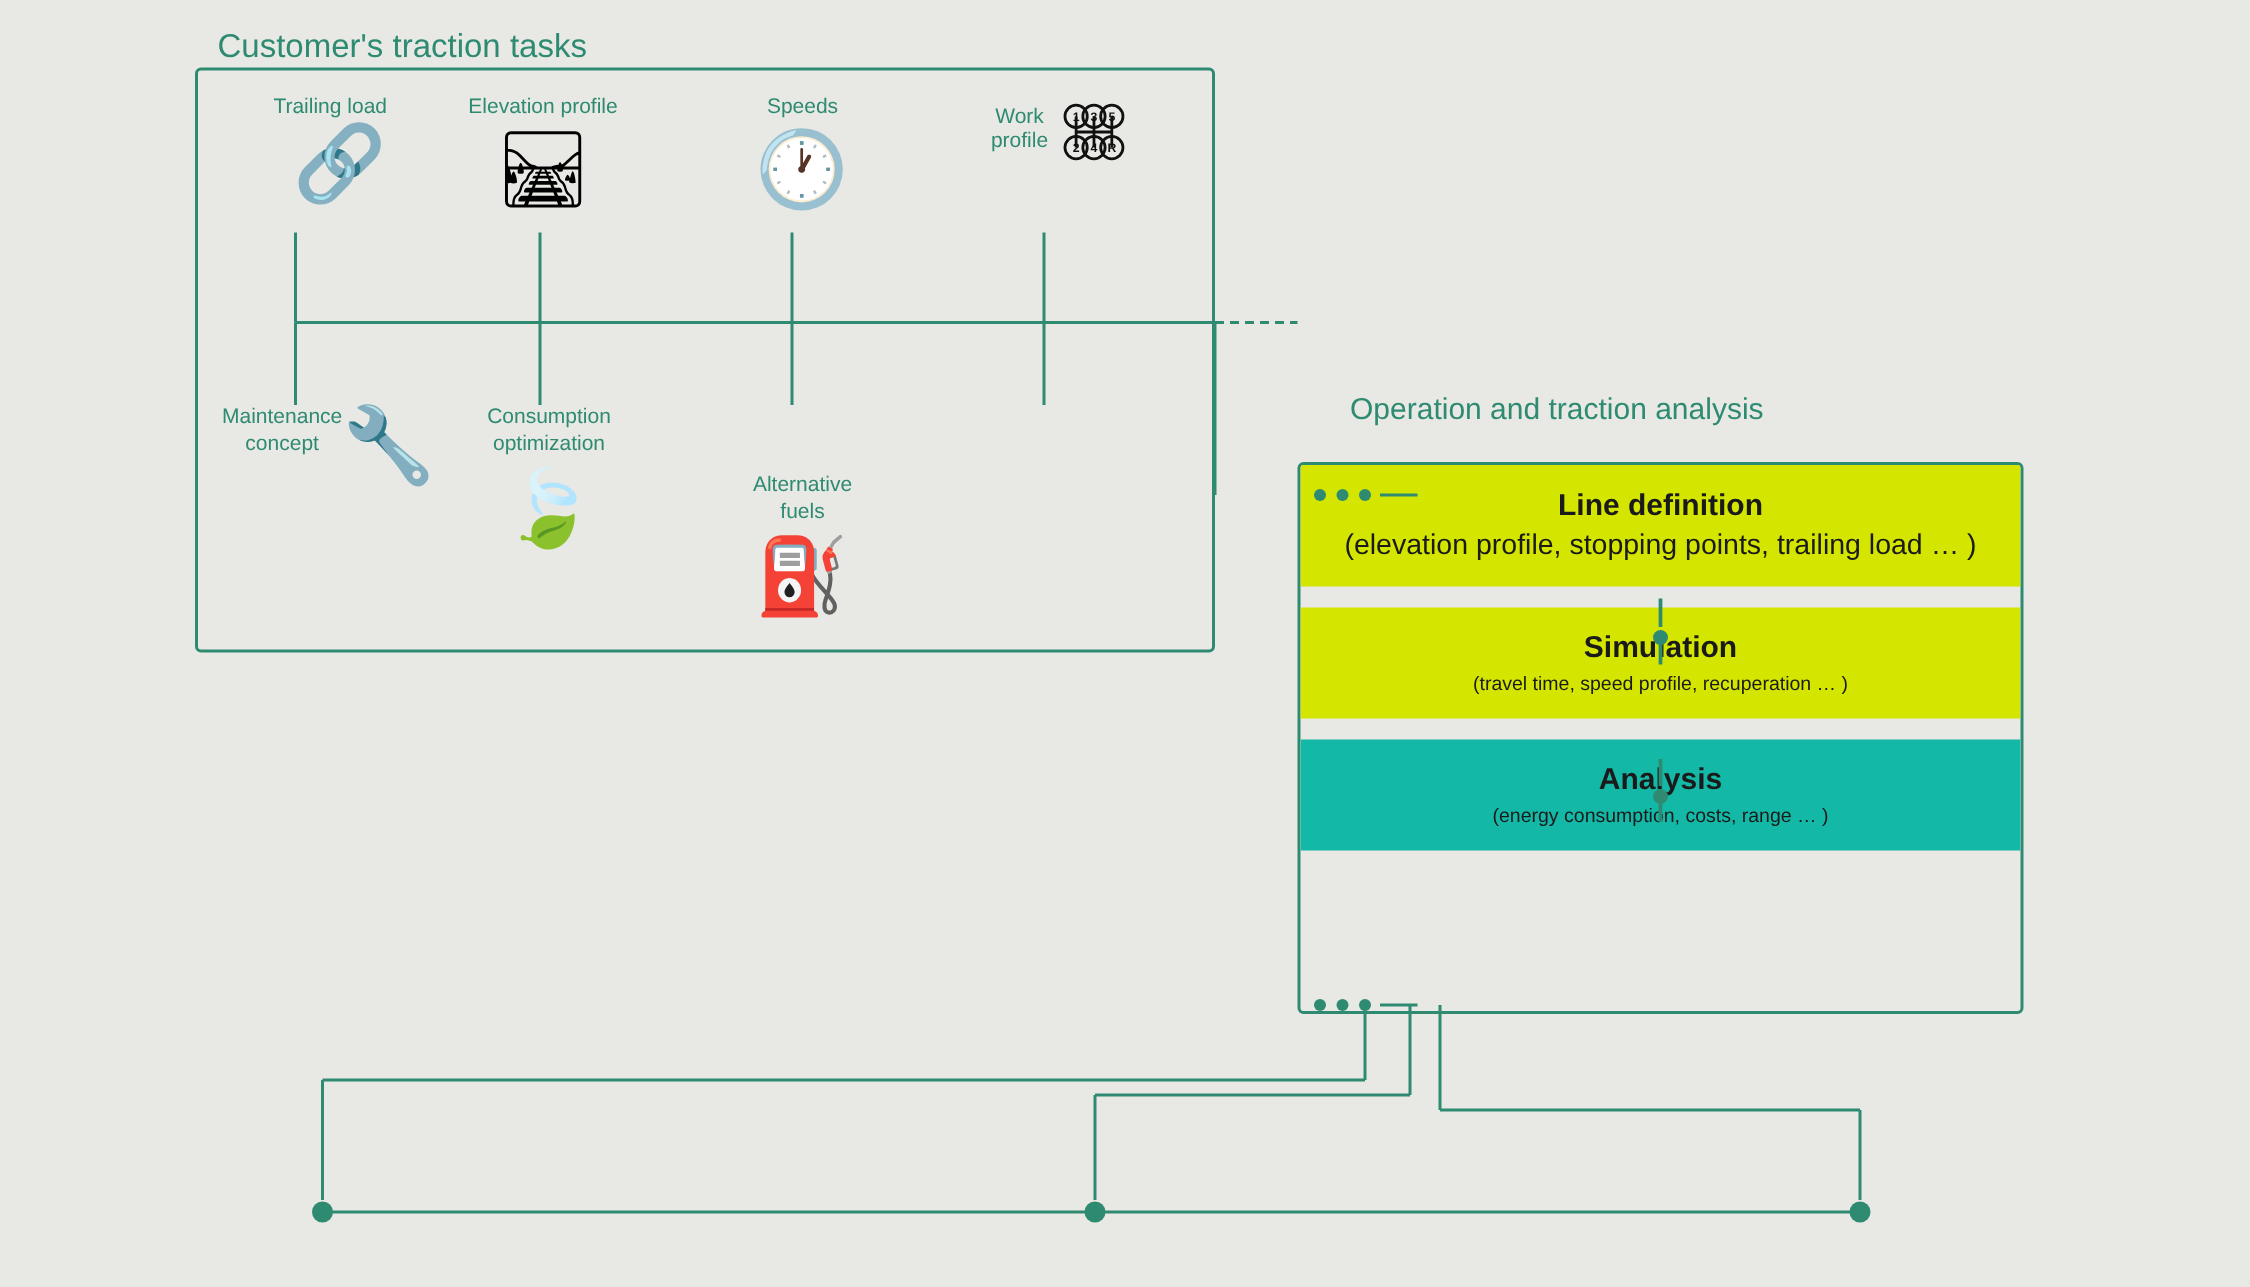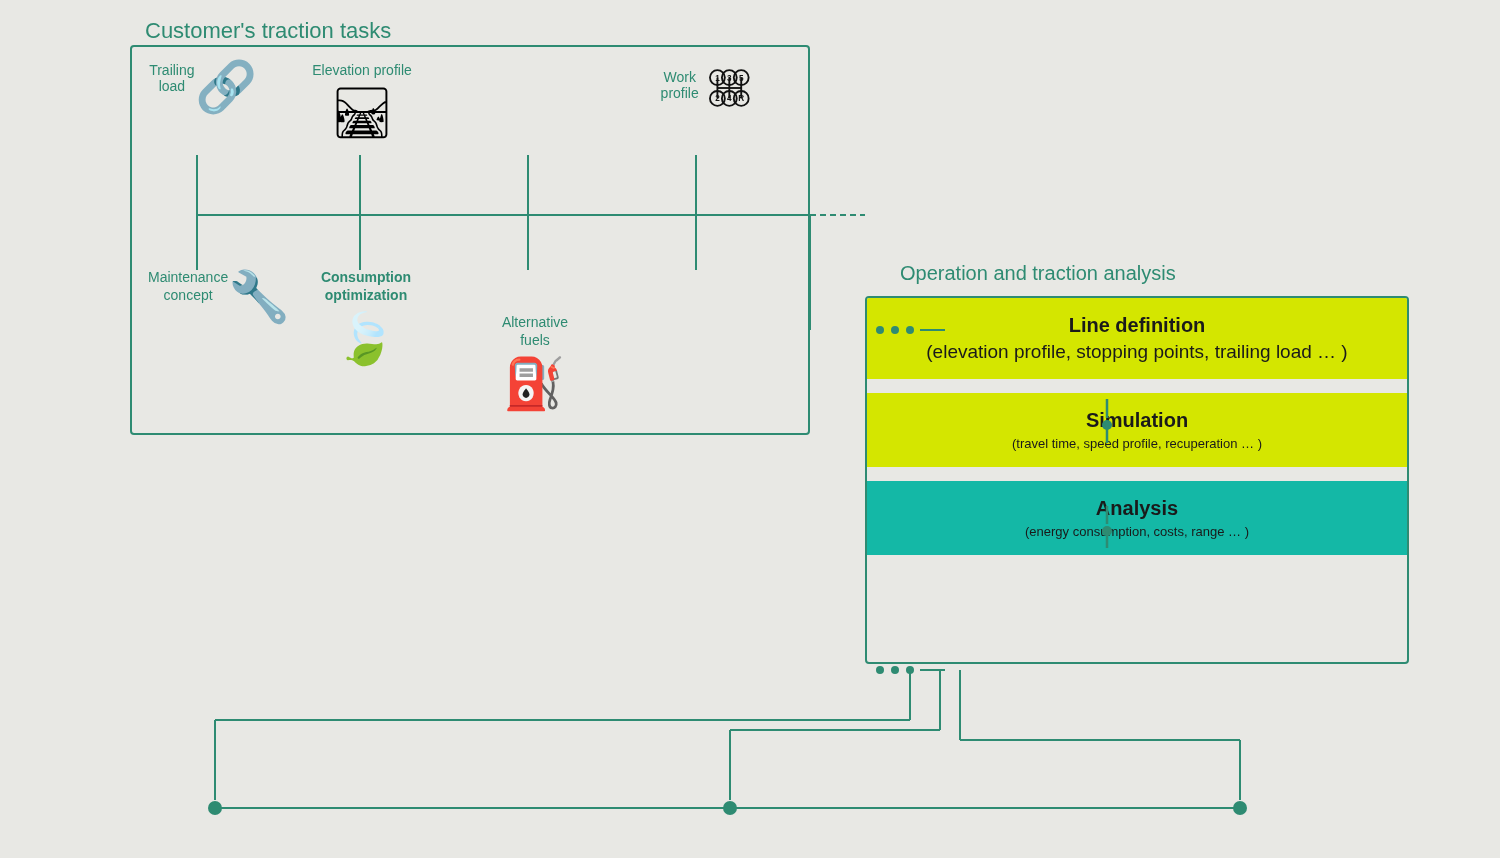--- a/index.html
+++ b/index.html
@@ -78,30 +78,34 @@
   </style>
 </head>
 <body>
 
 <div class="diagram-container">
 
   <div class="main-title">Customer's traction tasks</div>
 
   <div class="customer-box"></div>
 
-  <div class="item item-trailing" style="position:absolute; top:62px; left:148px; width:110px; align-items:flex-start; display:flex; flex-direction:row;">
+  <div class="item item-trailing" style="position:absolute; top:62px; left:148px; width:110px; align-items:flex-end; display:flex; flex-direction:column;">
     <div class="item-label" style="color:#2e8b72;font-size:14px;text-align:center;margin-bottom:6px;">Trailing load</div>
     <div class="item-icon" style="font-size:50px;">🔗</div>
   </div>
 
   <div style="position:absolute; top:62px; left:312px; width:100px; align-items:center; display:flex; flex-direction:column;">
     <div class="item-label" style="color:#2e8b72;font-size:14px;text-align:center;margin-bottom:6px;">Elevation profile</div>
     <div style="font-size:50px; text-align:center;">🛤</div>
   </div>
 
+  <div style="position:absolute; top:62px; left:490px; width:90px; align-items:center; display:flex; flex-direction:column;">
+    <div class="item-label" style="color:#2e8b72;font-size:14px;text-align:center;margin-bottom:6px;">Speeds</div>
+    <div style="font-size:50px; text-align:center;">🕐</div>
+  </div>
 
   <div style="position:absolute; top:62px; left:652px; width:100px; align-items:center; display:flex; flex-direction:row;">
     <div class="item-label" style="color:#2e8b72;font-size:14px;text-align:center;margin-bottom:6px;">Work profile</div>
 
     <svg width="60" height="52" viewBox="0 0 60 52">
 
       <circle cx="14" cy="12" r="10" fill="none" stroke="#111" stroke-width="2.5"></circle>
       <text x="14" y="16" text-anchor="middle" font-size="11" font-weight="bold" fill="#111">1</text>
       <circle cx="30" cy="12" r="10" fill="none" stroke="#111" stroke-width="2.5"></circle>
       <text x="30" y="16" text-anchor="middle" font-size="11" font-weight="bold" fill="#111">3</text>
@@ -121,35 +125,35 @@
       <text x="46" y="44" text-anchor="middle" font-size="11" font-weight="bold" fill="#111">R</text>
     </svg>
   </div>
 
   <div style="position:absolute; top:268px; left:148px; width:110px; align-items:flex-start; display:flex; flex-direction:row;">
     <div style="color:#2e8b72;font-size:14px;text-align:center;margin-bottom:6px; line-height:1.3;">Maintenance<br>concept</div>
     <div style="font-size:50px; text-align:center;">🔧</div>
   </div>
 
   <div style="position:absolute; top:268px; left:316px; width:100px; align-items:center; display:flex; flex-direction:column;">
-    <div style="color:#2e8b72;font-size:14px;text-align:center;margin-bottom:6px; line-height:1.3;font-weight:bold;">Consumption<br>optimization</div>
+    <div style="color:#2e8b72;font-size:14px;text-align:center;margin-bottom:6px; line-height:1.3;">Consumption<br>optimization</div>
     <div style="font-size:50px; text-align:center;">🍃</div>
   </div>
 
   <div style="position:absolute; top:268px; left:490px; width:90px; align-items:center; display:flex; flex-direction:column;margin-top:45px;">
     <div style="color:#2e8b72;font-size:14px;text-align:center;margin-bottom:6px; line-height:1.3;">Alternative<br>fuels</div>
     <div style="font-size:50px; text-align:center;">⛽</div>
   </div>
 
 
   <div style="position:absolute; top:262px; left:900px; color:#2e8b72; font-size:20px; font-weight:500;">
     <span>Operation and traction analysis</span>
   </div>
 
-  <div style="position:absolute; top:296px; left:865px; width:544px; height:368px; border:2px solid #2e8b72; border-radius:4px; overflow:hidden;">
+  <div style="position:absolute; top:308px; left:865px; width:484px; height:368px; border:2px solid #2e8b72; border-radius:4px; overflow:hidden;">
 
     <div style="background:#d4e600; padding:16px 20px; text-align:center;">
       <span style="display:block; font-size:20px; font-weight:600; color:#1a1a1a;">Line definition</span>
       <span style="display:block; font-size:19px; color:#1a1a1a; margin-top:4px;">(elevation profile, stopping points, trailing load … )</span>
     </div>
 
     <div style="height:14px; background:transparent;"></div>
 
     <div style="background:#d4e600; padding:16px 20px; text-align:center;">
       <span style="display:block; font-size:20px; font-weight:600; color:#1a1a1a;">Simulation</span>

